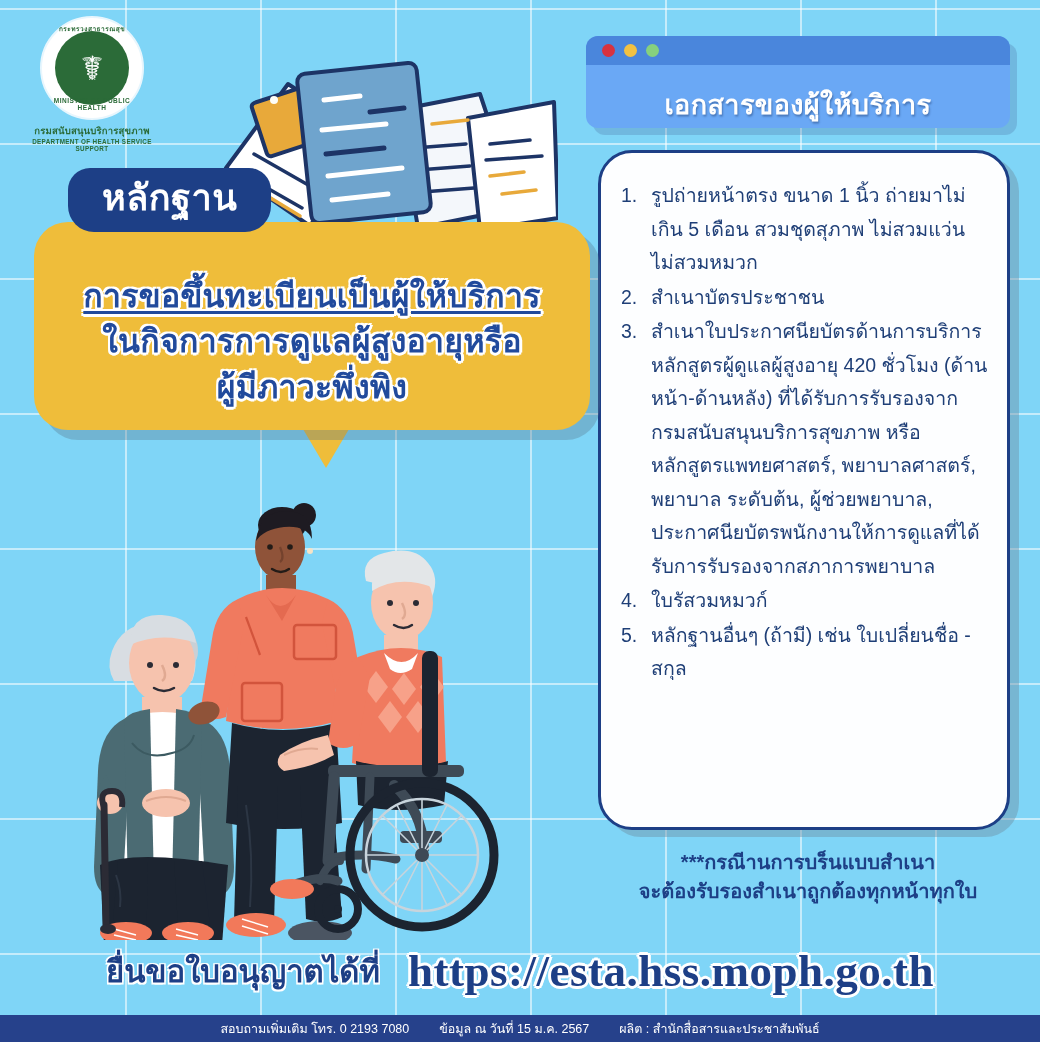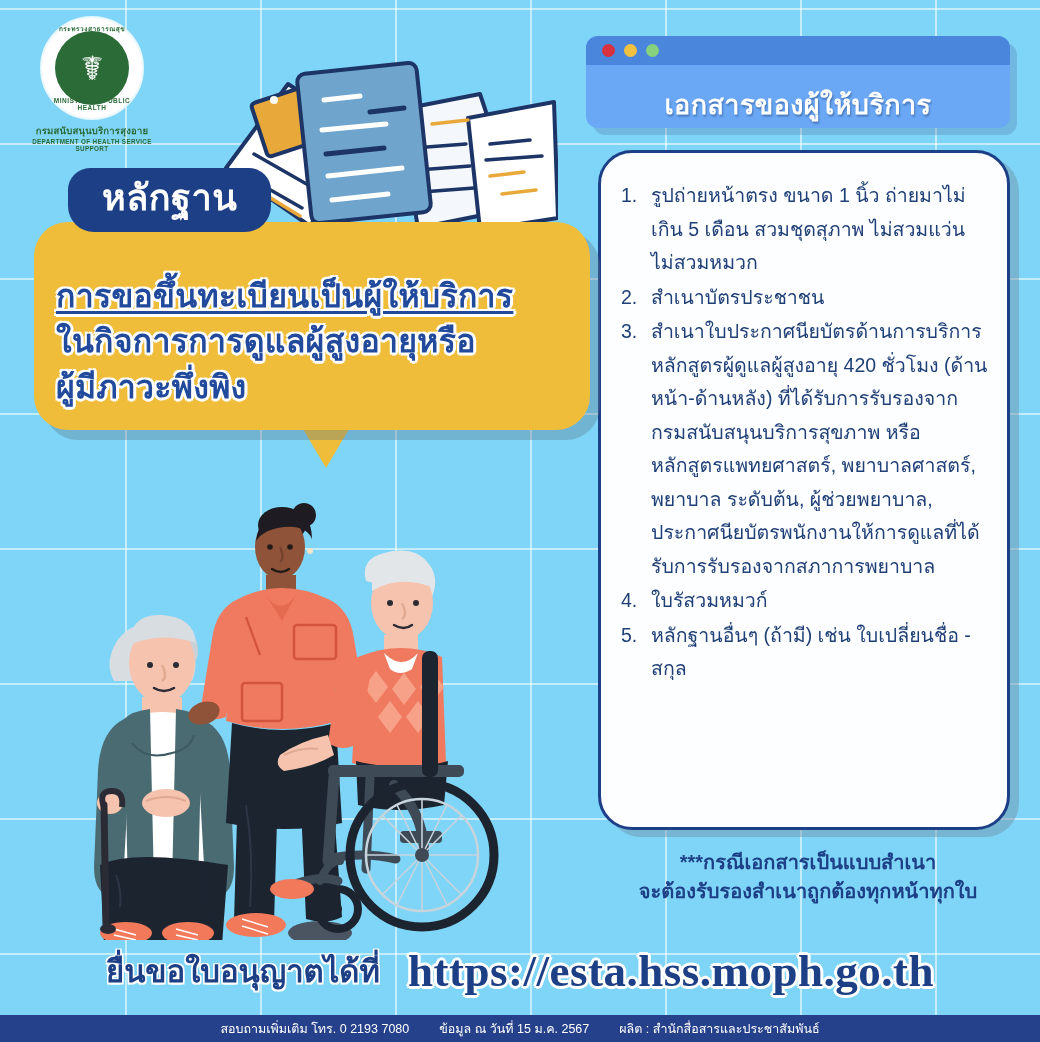--- a/index.html
+++ b/index.html
@@ -62,21 +62,21 @@
     letter-spacing: .5px;
     z-index: 4;
   }
   #yellowbox {
     position: absolute; left: 34px; top: 222px;
     width: 556px; min-height: 208px;
     background: #EFBD3A;
     border-radius: 34px;
     box-shadow: 10px 10px 0 rgba(90,120,140,.35);
     padding: 52px 22px 12px 22px;
-    text-align: left;
+    text-align: center;
     z-index: 3;
   }
   #yellowbox .tline {
     color: #214a9c;
     font-size: 32px; font-weight: bold; line-height: 1.42;
     text-shadow:
       -2px -2px 0 #fff,  2px -2px 0 #fff,
       -2px  2px 0 #fff,  2px  2px 0 #fff,
        0px  3px 0 #fff,  3px  0px 0 #fff;
     letter-spacing: .3px;
@@ -182,21 +182,21 @@
 <div id="poster">
 
   <div id="grid"></div>
 
   <div id="logo">
     <div class="seal">
       <div class="ring-top">กระทรวงสาธารณสุข</div>
       <div class="inner">☤</div>
       <div class="ring-bot">MINISTRY OF PUBLIC HEALTH</div>
     </div>
-    <div class="cap-th">กรมสนับสนุนบริการสุงอาย</div>
+    <div class="cap-th">กรมสนับสนุนบริการสุขภาพ</div>
     <div class="cap-en">DEPARTMENT OF HEALTH SERVICE SUPPORT</div>
   </div>
 
   <div id="docs">
     <svg viewBox="0 0 340 190" xmlns="http://www.w3.org/2000/svg">
       <g stroke="#1d3466" stroke-width="4" stroke-linejoin="round">
         <polygon points="8,110 70,26 150,78 92,168" fill="#ffffff"></polygon>
         <polygon points="180,52 262,36 300,150 200,170" fill="#f4f7fb"></polygon>
         <polygon points="250,60 336,44 340,160 262,172" fill="#ffffff"></polygon>
       </g>
@@ -376,21 +376,21 @@
     <ol>
       <li>รูปถ่ายหน้าตรง ขนาด 1 นิ้ว ถ่ายมาไม่เกิน 5 เดือน สวมชุดสุภาพ ไม่สวมแว่น ไม่สวมหมวก</li>
       <li>สำเนาบัตรประชาชน</li>
       <li>สำเนาใบประกาศนียบัตรด้านการบริการ หลักสูตรผู้ดูแลผู้สูงอายุ 420 ชั่วโมง (ด้านหน้า-ด้านหลัง) ที่ได้รับการรับรองจากกรมสนับสนุนบริการสุขภาพ หรือ หลักสูตรแพทยศาสตร์, พยาบาลศาสตร์, พยาบาล ระดับต้น, ผู้ช่วยพยาบาล, ประกาศนียบัตรพนักงานให้การดูแลที่ได้รับการรับรองจากสภาการพยาบาล</li>
       <li>ใบรัสวมหมวก์</li>
       <li>หลักฐานอื่นๆ (ถ้ามี) เช่น ใบเปลี่ยนชื่อ - สกุล</li>
     </ol>
   </div>
 
   <div id="note">
-    <div>***กรณีเอกสารเป็นแบบสำเนา</div>
+    <div>***กรณีานการบร็นแบบสำเนา</div>
     <div>จะต้องรับรองสำเนาถูกต้องทุกหน้าทุกใบ</div>
   </div>
 
   <div id="urlrow">
     <span class="lead">ยื่นขอใบอนุญาตได้ที่</span>
     <span class="url">https://esta.hss.moph.go.th</span>
   </div>
 
   <div id="footer">
     <span>สอบถามเพิ่มเติม โทร. 0 2193 7080</span>

